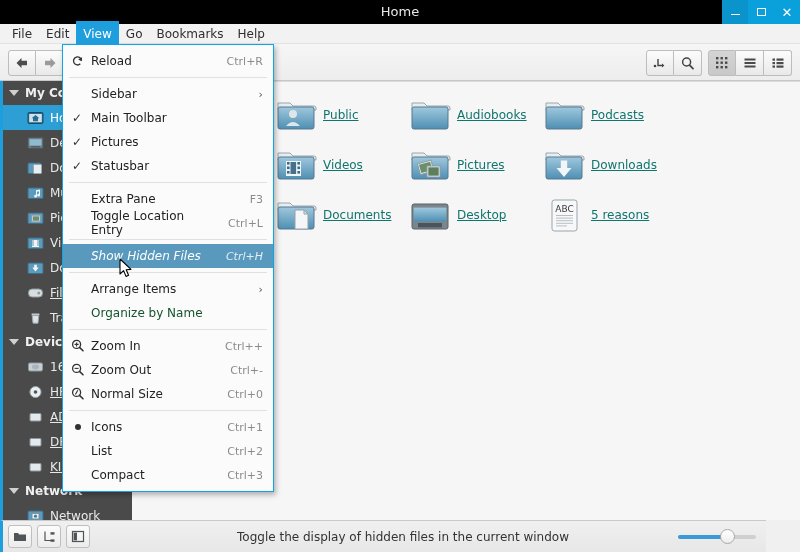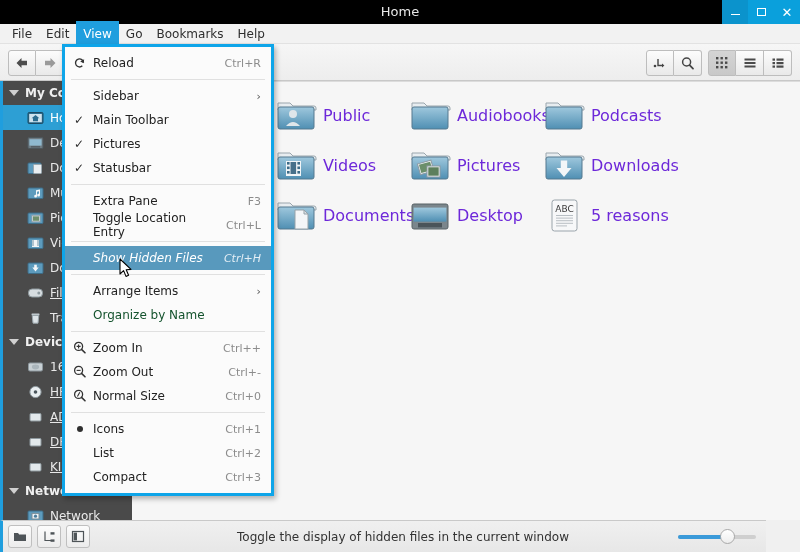--- a/index.html
+++ b/index.html
@@ -96,21 +96,21 @@
   
   .filearea{
     position:absolute;left:132px;top:81px;width:668px;height:439px;
     background:#f6f6f6;border-top:1px solid #dcdcdc;box-sizing:border-box;
   }
   .grid{position:relative;width:100%;height:100%;}
   .fitem{
     position:absolute;display:flex;align-items:center;height:44px;
   }
   .fitem .fico{width:42px;height:40px;margin-right:6px;flex:0 0 auto;position:relative;}
-  .fitem .flbl{font-size:16px;color:#6d28d9;white-space:nowrap;}
+  .fitem .flbl{font-size:12px;color:#0f766e;white-space:nowrap;text-decoration:underline;}
 
   
   .statusbar{
     position:absolute;left:0;top:520px;width:766px;height:32px;
     background:linear-gradient(#f0f0f0,#e7e7e7);
     border-top:1px solid #c9c9c9;
     border-left:3px solid #1f9ede;
     box-sizing:border-box;
   }
   .sb-btns{position:absolute;left:5px;top:4px;display:flex;gap:5px;}
@@ -125,21 +125,21 @@
   }
   .slider{position:absolute;right:10px;top:12px;width:78px;height:8px;}
   .slider .track{position:absolute;left:0;top:2px;width:78px;height:4px;background:#cfcfcf;border-radius:2px;}
   .slider .fill{position:absolute;left:0;top:2px;width:48px;height:4px;background:#3a9ad9;border-radius:2px;}
   .slider .knob{position:absolute;left:42px;top:-4px;width:15px;height:15px;border-radius:50%;
     background:linear-gradient(#ffffff,#ededed);border:1px solid #a9a9a9;box-sizing:border-box;}
 
   
   .menu{
     position:absolute;left:62px;top:44px;width:212px;
-    background:#fbfbfb;border:3px solid #0ea5e9;
+    background:#fbfbfb;border:1px solid #0ea5e9;
     box-shadow:2px 3px 5px rgba(0,0,0,0.28);
     padding:4px 0;box-sizing:border-box;z-index:40;
   }
   .mi{
     position:relative;display:flex;align-items:center;height:24px;
     padding:0 10px 0 28px;font-size:12px;color:#222;box-sizing:border-box;
   }
   .mi.hl{background:#5899bd;color:#ffffff;font-style:italic;}
   .mi.disabled{color:#14532d;}
   .mi .acc{margin-left:auto;color:#8c8c8c;font-size:11px;padding-left:14px;}

